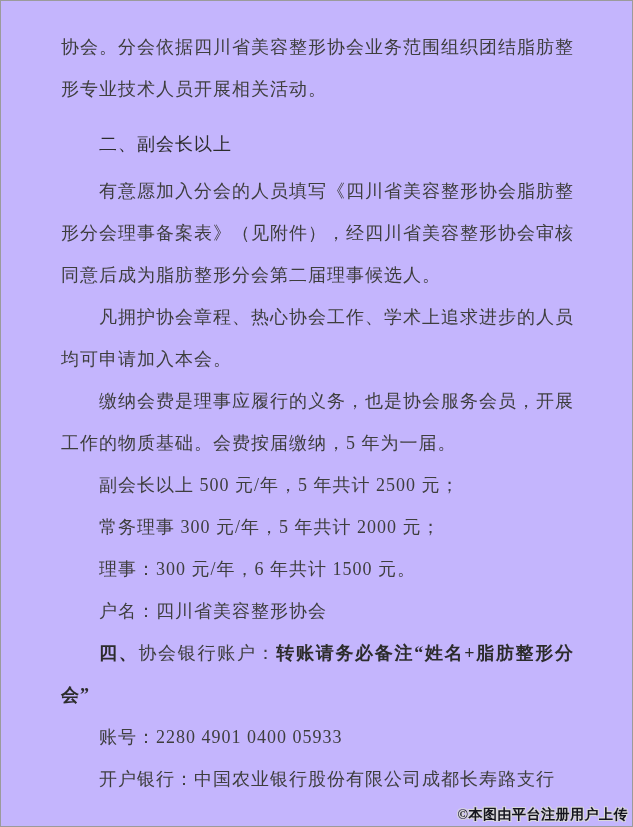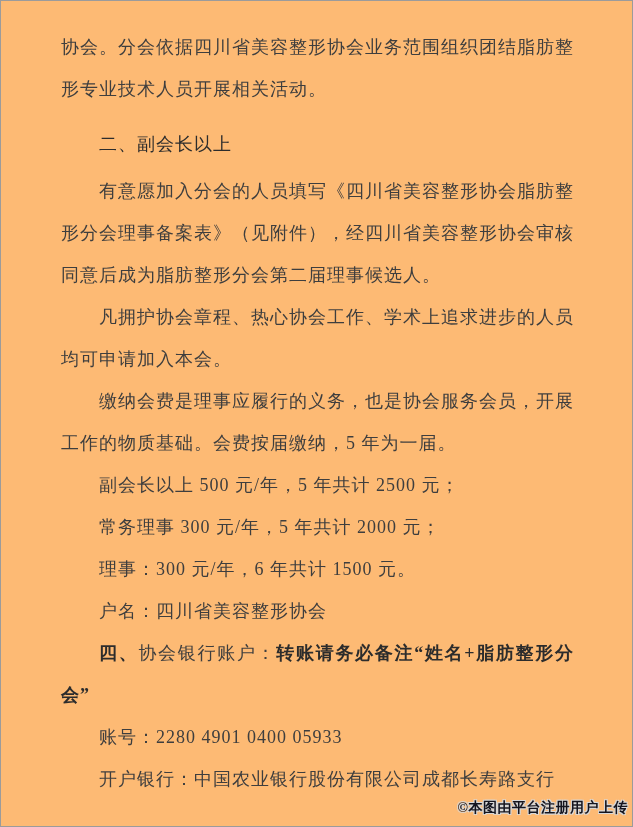--- a/index.html
+++ b/index.html
@@ -5,21 +5,21 @@
   html, body {
     margin: 0;
     padding: 0;
     background: #ffffff;
   }
   .page {
     position: relative;
     width: 633px;
     height: 827px;
     box-sizing: border-box;
-    background: #fdba74;
+    background: #c4b5fd;
     border: 1px solid #9b9b9b;
     overflow: hidden;
     font-family: "Liberation Serif", "DejaVu Serif", serif;
     color: #3e3e3e;
   }
   .content {
     box-sizing: border-box;
     padding: 25px 58px 0 60px;
     font-size: 18px;
     line-height: 42px;
@@ -41,21 +41,21 @@
     font-weight: bold;
     color: #2c2c2c;
   }
   .bold {
     font-weight: bold;
     color: #2c2c2c;
   }
   .watermark {
     position: absolute;
     right: 4px;
-    bottom: 10px;
+    bottom: 3px;
     font-size: 14px;
     line-height: 16px;
     font-weight: bold;
     letter-spacing: 0.5px;
     color: #15151f;
     text-shadow:
       -1px -1px 0 #d8d8d8,
        1px -1px 0 #d8d8d8,
       -1px  1px 0 #d8d8d8,
        1px  1px 0 #d8d8d8;

